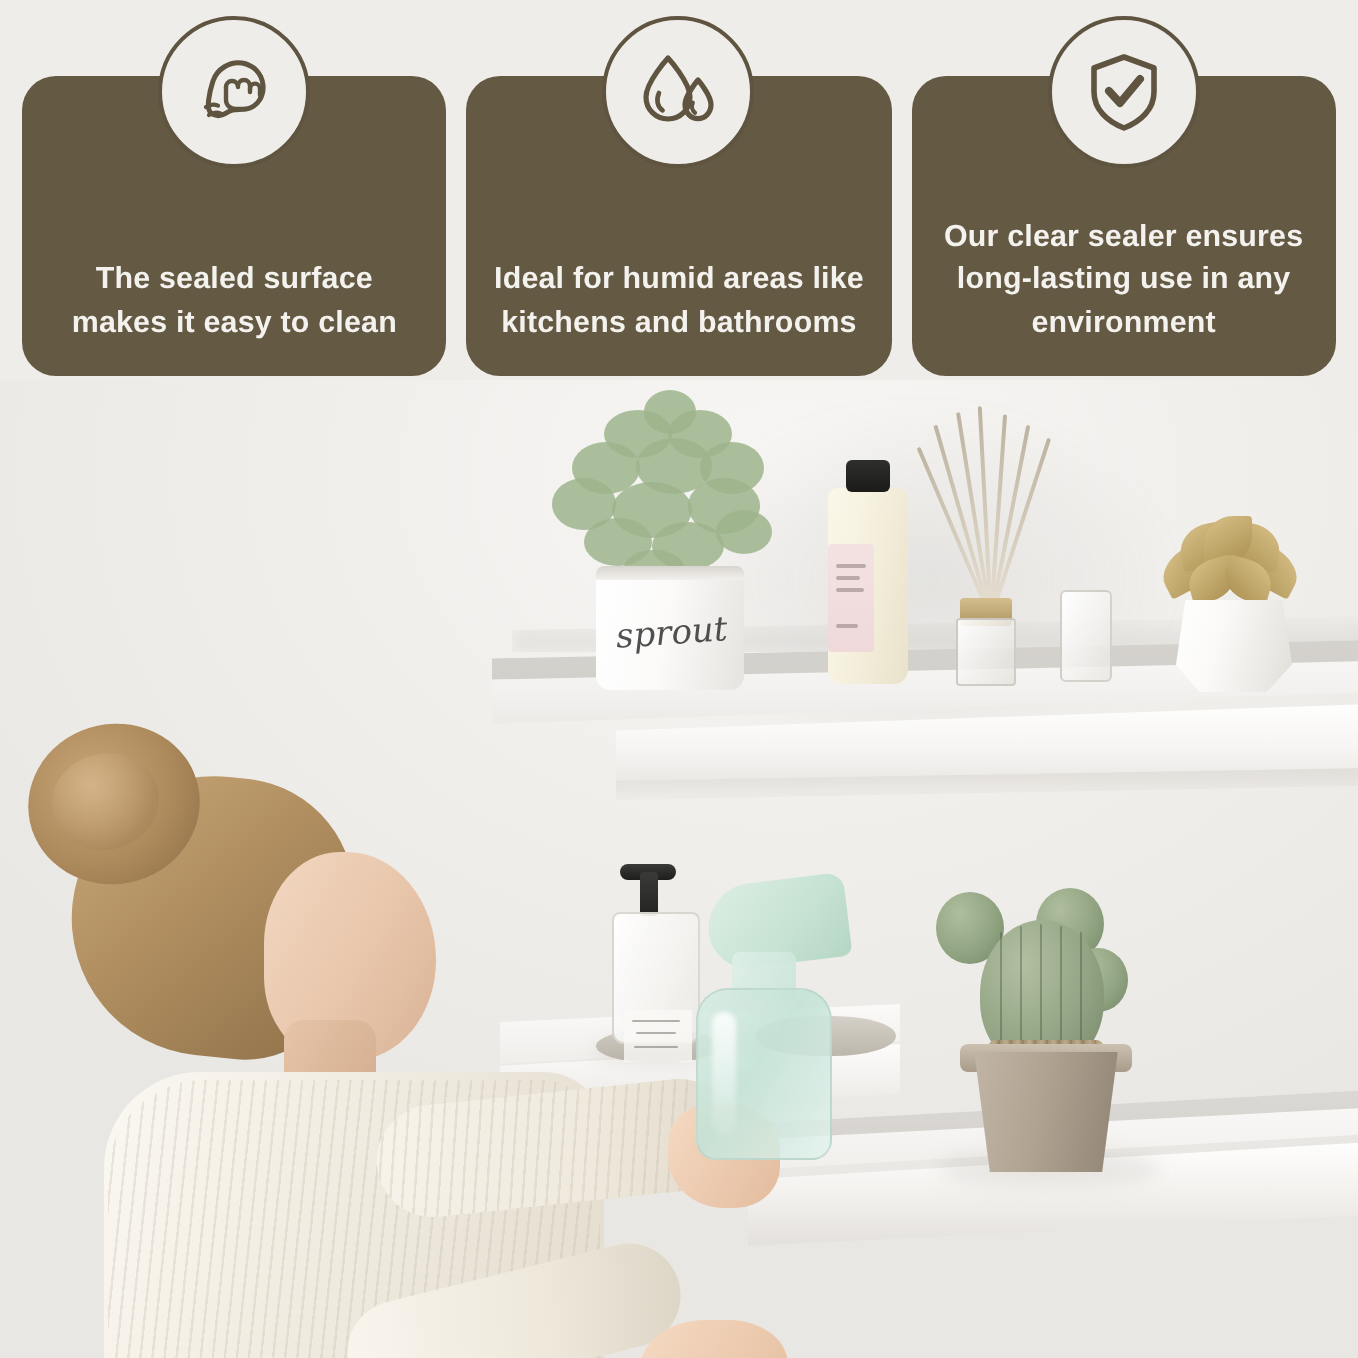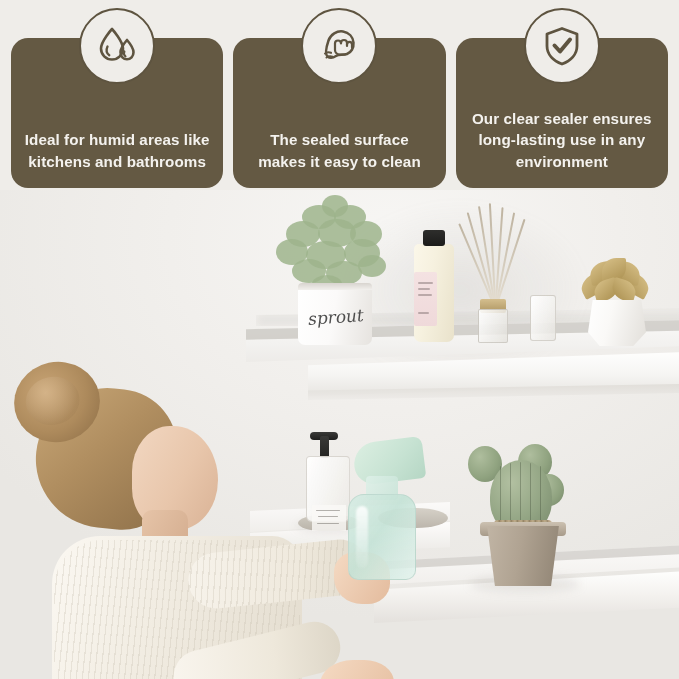--- a/index.html
+++ b/index.html
@@ -363,42 +363,42 @@
 </head>
 <body>
 
 <div id="page">
 
   <div class="cards">
 
     <div class="card">
       <div class="icon-badge">
         <svg width="48" height="48" viewBox="0 0 48 48" fill="none">
-          <path d="M19 7 C19 7 8 19 8 26.5 C8 32.8 12.9 37.5 19 37.5 C25.1 37.5 30 32.8 30 26.5 C30 19 19 7 19 7 Z" stroke="#5E5440" stroke-width="2.6" stroke-linejoin="round" fill="none"></path>
-          <path d="M14.5 24.5 C13 27.8 13.6 31.3 16.3 33.2" stroke="#5E5440" stroke-width="2.3" stroke-linecap="round" fill="none"></path>
-          <path d="M34 18 C34 18 27.5 25.5 27.5 30.3 C27.5 34.3 30.4 37.3 34 37.3 C37.6 37.3 40.5 34.3 40.5 30.3 C40.5 25.5 34 18 34 18 Z" stroke="#5E5440" stroke-width="2.6" stroke-linejoin="round" fill="none"></path>
-          <path d="M31.4 29.4 C30.6 31.3 31 33.3 32.5 34.4" stroke="#5E5440" stroke-width="2.1" stroke-linecap="round" fill="none"></path>
-        </svg>
-      </div>
-      <div class="card-text">Ideal for humid areas like kitchens and bathrooms</div>
-    </div>
-
-    <div class="card">
-      <div class="icon-badge">
-        <svg width="48" height="48" viewBox="0 0 48 48" fill="none">
           <path d="M13.5 18.5 C15.5 12.5 22 8.5 28 9.5 C34 10.5 38 15 38.5 20.5 C39 26 36 30.5 32 32 C28 33.5 24 32 21 34 C18 36 15 36.5 12.5 34.5 C10 32.5 11.5 24.5 13.5 18.5 Z" stroke="#5E5440" stroke-width="2.5" stroke-linejoin="round" fill="none"></path>
           <path d="M20 21.5 C20 19.8 21.3 18.5 23 18.5 C24.7 18.5 26 19.8 26 21.5" stroke="#5E5440" stroke-width="2.2" stroke-linecap="round" fill="none"></path>
           <path d="M26 21 C26 19.3 27.3 18 29 18 C30.7 18 32 19.3 32 21 L32 24" stroke="#5E5440" stroke-width="2.2" stroke-linecap="round" fill="none"></path>
           <path d="M32 22.5 C32 21 33.1 19.8 34.5 19.8 C35.9 19.8 37 21 37 22.5 L37 25.5" stroke="#5E5440" stroke-width="2.2" stroke-linecap="round" fill="none"></path>
           <path d="M20 21.5 L20 28 C20 30.5 22 32.5 25 32.5 L30 32.5" stroke="#5E5440" stroke-width="2.2" stroke-linecap="round" fill="none"></path>
           <path d="M10 31.5 C11.8 30.3 14 30 16 30.8" stroke="#5E5440" stroke-width="2.1" stroke-linecap="round" fill="none"></path>
           <path d="M11.5 35.5 C13.3 34.3 15.5 34 17.5 34.8" stroke="#5E5440" stroke-width="2.1" stroke-linecap="round" fill="none"></path>
         </svg>
       </div>
       <div class="card-text">The sealed surface makes it easy to clean</div>
+    </div>
+
+    <div class="card">
+      <div class="icon-badge">
+        <svg width="48" height="48" viewBox="0 0 48 48" fill="none">
+          <path d="M19 7 C19 7 8 19 8 26.5 C8 32.8 12.9 37.5 19 37.5 C25.1 37.5 30 32.8 30 26.5 C30 19 19 7 19 7 Z" stroke="#5E5440" stroke-width="2.6" stroke-linejoin="round" fill="none"></path>
+          <path d="M14.5 24.5 C13 27.8 13.6 31.3 16.3 33.2" stroke="#5E5440" stroke-width="2.3" stroke-linecap="round" fill="none"></path>
+          <path d="M34 18 C34 18 27.5 25.5 27.5 30.3 C27.5 34.3 30.4 37.3 34 37.3 C37.6 37.3 40.5 34.3 40.5 30.3 C40.5 25.5 34 18 34 18 Z" stroke="#5E5440" stroke-width="2.6" stroke-linejoin="round" fill="none"></path>
+          <path d="M31.4 29.4 C30.6 31.3 31 33.3 32.5 34.4" stroke="#5E5440" stroke-width="2.1" stroke-linecap="round" fill="none"></path>
+        </svg>
+      </div>
+      <div class="card-text">Ideal for humid areas like kitchens and bathrooms</div>
     </div>
 
     <div class="card">
       <div class="icon-badge">
         <svg width="48" height="48" viewBox="0 0 48 48" fill="none">
           <path d="M24 6.5 L39 12 L39 24 C39 32.5 32.5 38.8 24 42 C15.5 38.8 9 32.5 9 24 L9 12 Z" stroke="#5E5440" stroke-width="2.8" stroke-linejoin="round" fill="none"></path>
           <path d="M16.5 23.5 L22 29.5 L32 17.5" stroke="#5E5440" stroke-width="4" stroke-linecap="round" stroke-linejoin="round" fill="none"></path>
         </svg>
       </div>
       <div class="card-text">Our clear sealer ensures long-lasting use in any environment</div>

